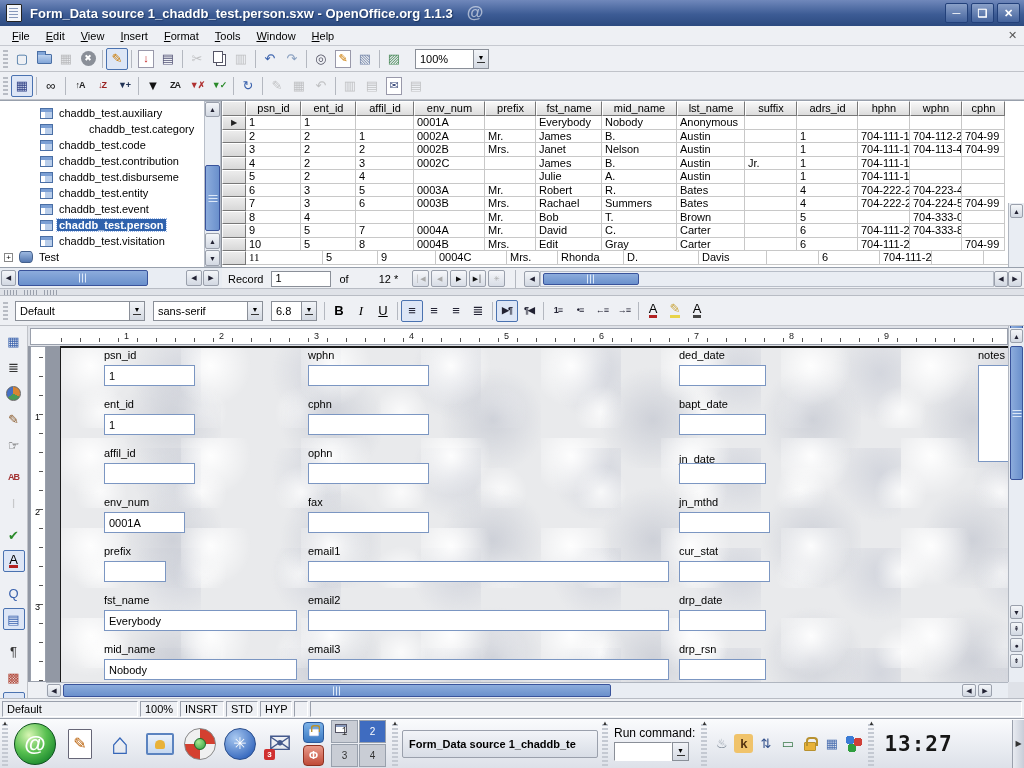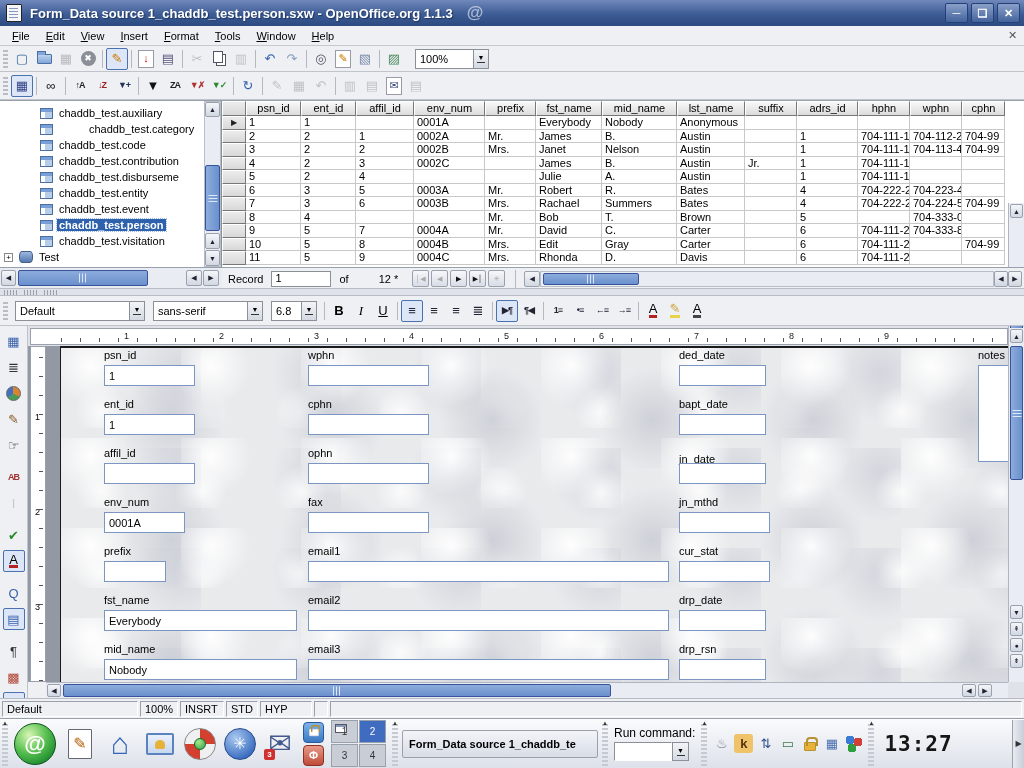--- a/index.html
+++ b/index.html
@@ -461,21 +461,21 @@
         <span class="g-cell" style="width: 75px;">Gray</span>
         <span class="g-cell" style="width: 68px;">Carter</span>
         <span class="g-cell" style="width: 52px;"></span>
         <span class="g-cell" style="width: 61px;">6</span>
         <span class="g-cell" style="width: 52px;">704-111-2</span>
         <span class="g-cell" style="width: 52px;"></span>
         <span class="g-cell" style="width: 43px;">704-99</span>
       </div>
       <div class="g-row">
         <span class="g-sel" style="width: 24px;"></span>
-        <span class="g-cell" style="width: 55px;">11</span>
+        <span class="g-cell" style="width: 77px; font-family: Liberation Serif, serif;">11</span>
         <span class="g-cell" style="width: 55px;">5</span>
         <span class="g-cell" style="width: 58px;">9</span>
         <span class="g-cell" style="width: 71px;">0004C</span>
         <span class="g-cell" style="width: 51px;">Mrs.</span>
         <span class="g-cell" style="width: 66px;">Rhonda</span>
         <span class="g-cell" style="width: 75px;">D.</span>
         <span class="g-cell" style="width: 68px;">Davis</span>
         <span class="g-cell" style="width: 52px;"></span>
         <span class="g-cell" style="width: 61px;">6</span>
         <span class="g-cell" style="width: 52px;">704-111-2</span>
@@ -691,21 +691,21 @@
     </span>
   <span class="sb-btn" style="right:32px;top:1px;width:14px;height:13px">◀</span>
   <span class="sb-btn" style="right:16px;top:1px;width:14px;height:13px">▶</span>
 </div>
 
 <div id="statusbar">
   <span class="st-cell" style="width:136px">Default</span>
   <span class="st-cell" style="width:38px;text-align:right">100%</span>
   <span class="st-cell" style="width:44px">INSRT</span>
   <span class="st-cell" style="width:32px">STD</span>
-  <span class="st-cell" style="width:52px">HYP</span>
+  <span class="st-cell" style="width:32px">HYP</span>
   <span class="st-cell" style="width:14px"></span>
   <span class="st-cell" style="flex:1"></span>
 </div>
 
 <div id="taskbar">
   <span class="handle"></span>
   <span class="i-geeko">@</span>
   <span id="quicklaunch" style="display:flex">
       <span class="ql">
         <span class="i-doc2">✎</span>

